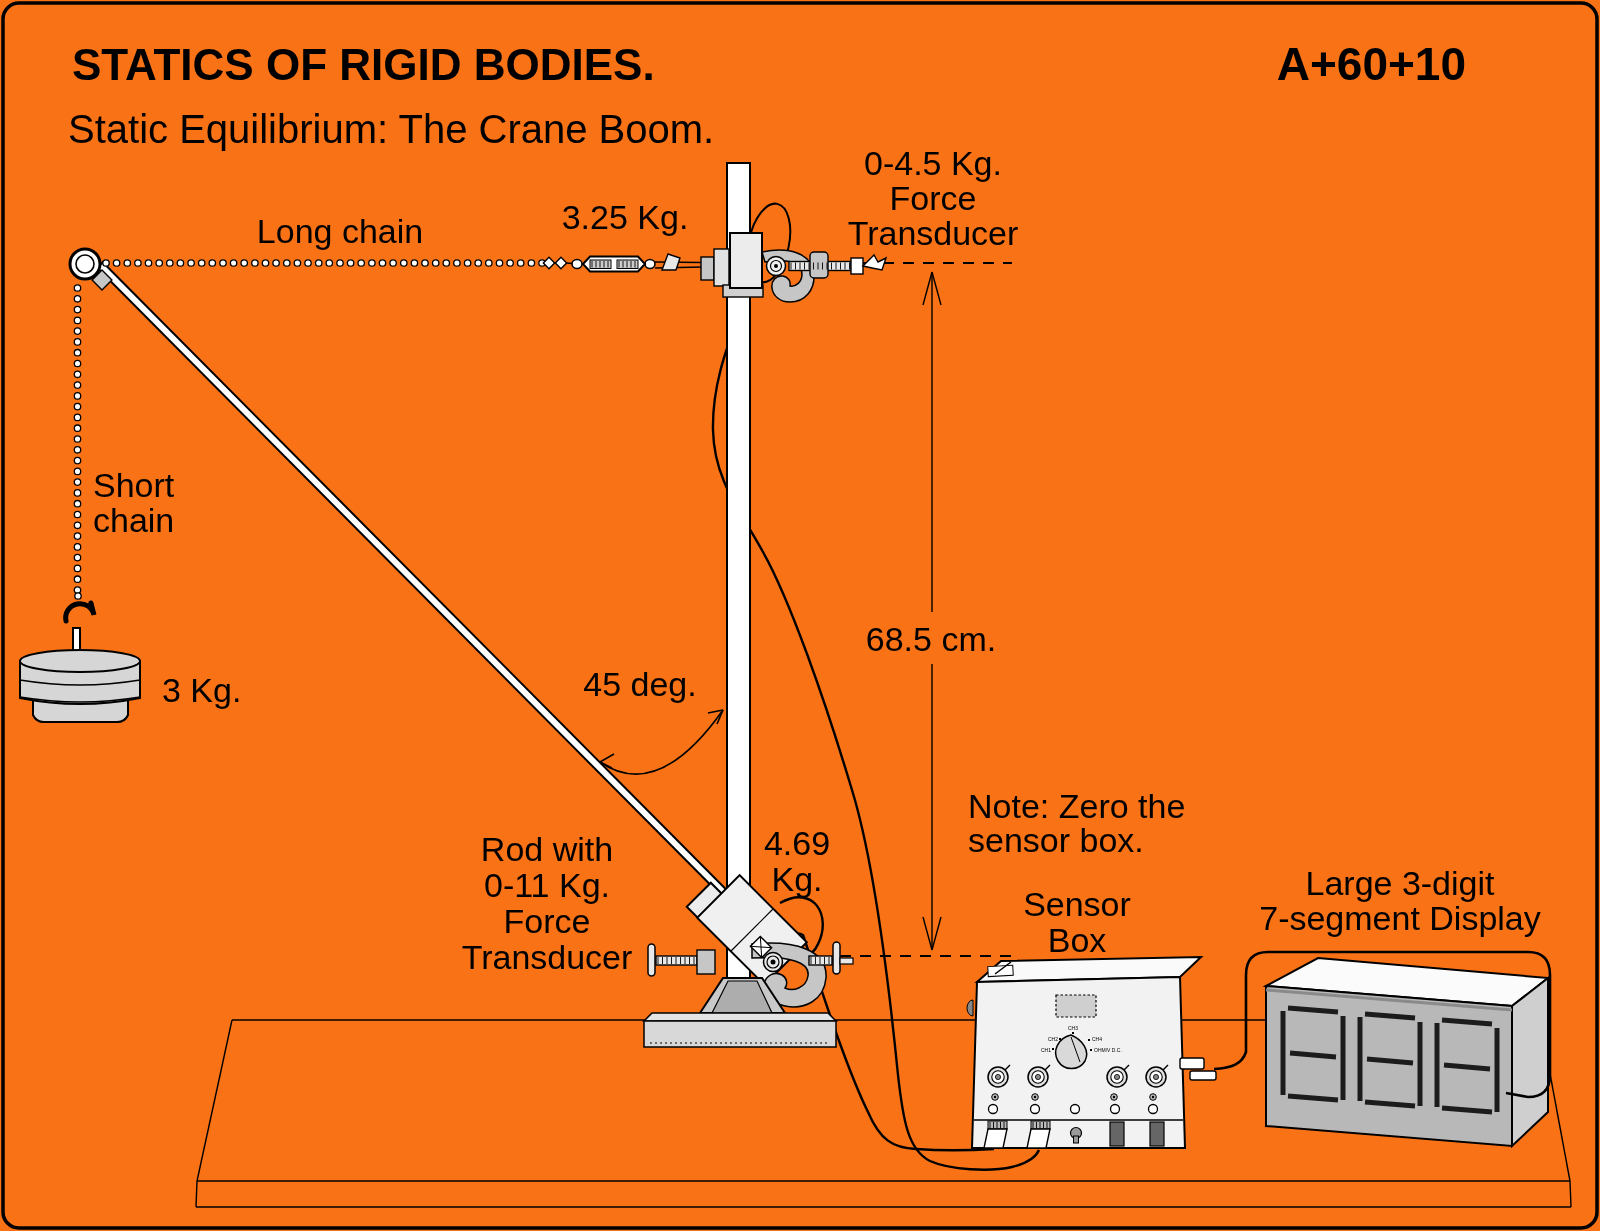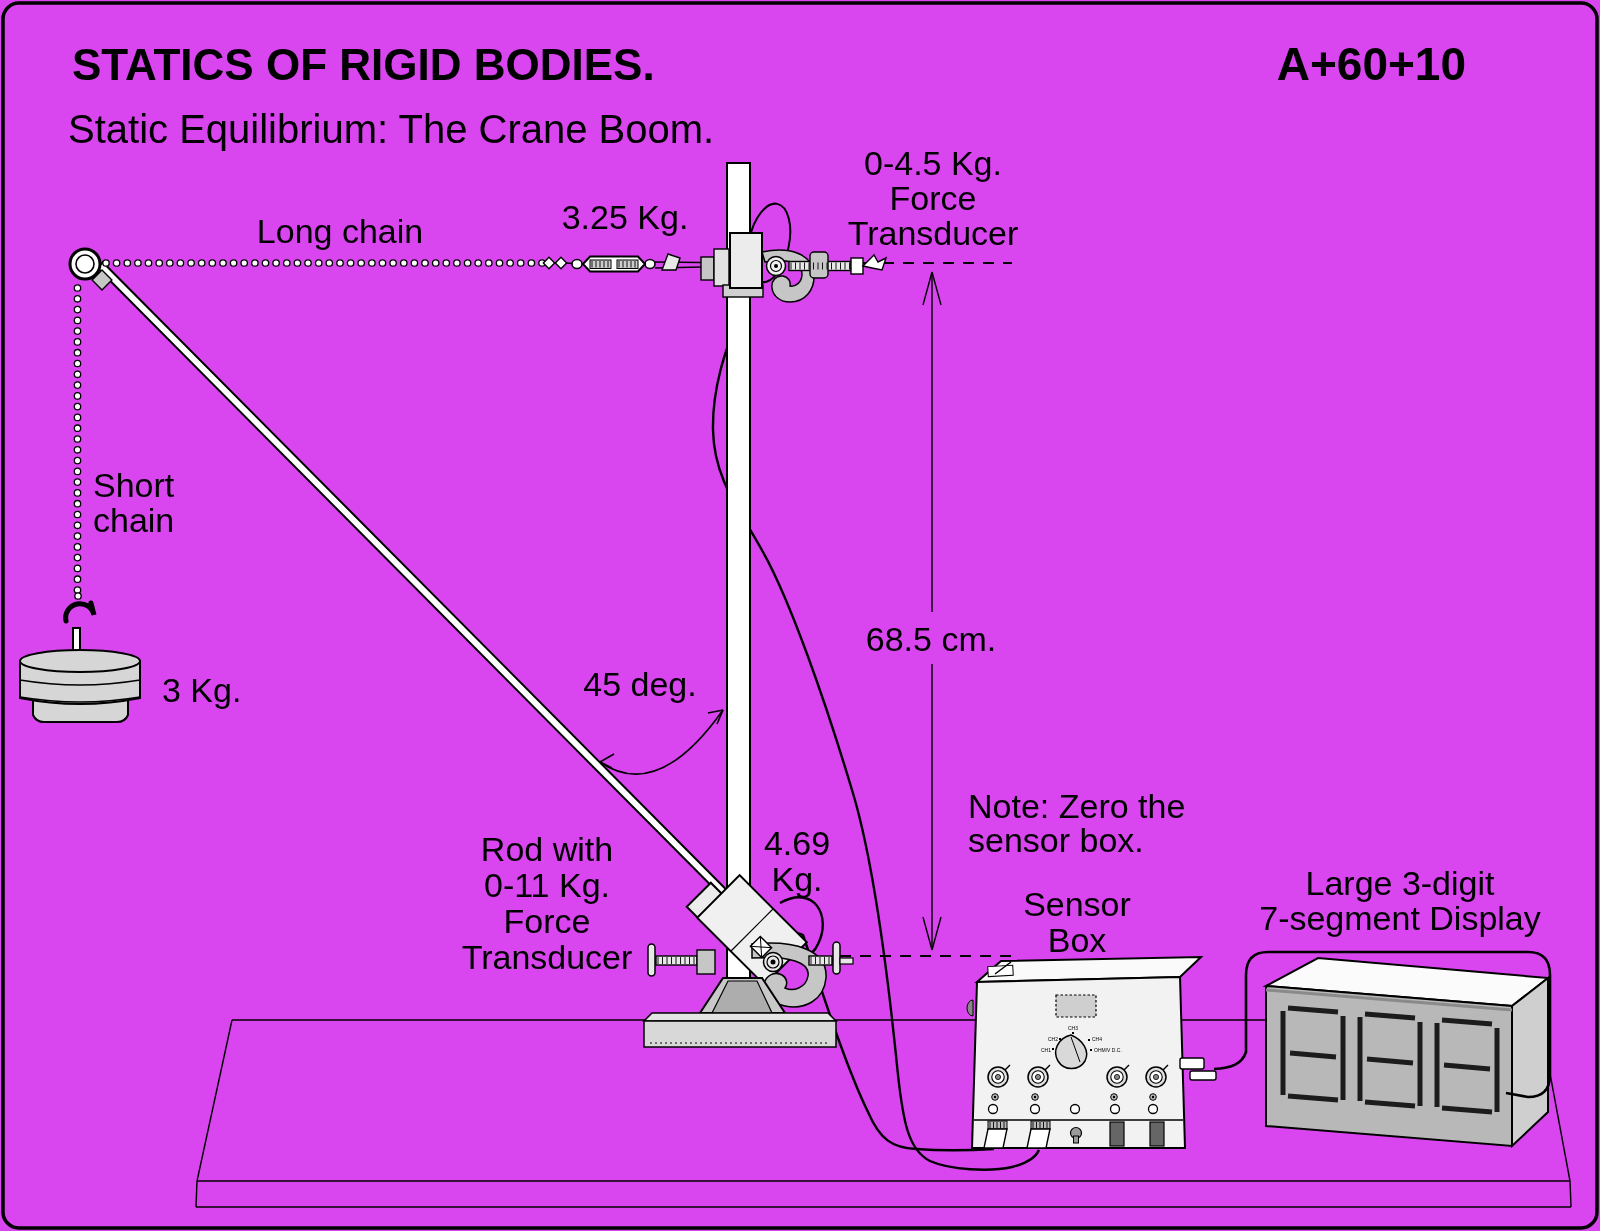--- a/index.html
+++ b/index.html
@@ -1,16 +1,16 @@
 <!DOCTYPE html>
 <html><head>
 <meta charset="utf-8">
 <style>
   html,body{margin:0;padding:0;background:#ffffff;}
-  .page{position:relative;width:1600px;height:1231px;background:#d946ef;font-family:"Liberation Sans",sans-serif;}
+  .page{position:relative;width:1600px;height:1231px;background:#f97316;font-family:"Liberation Sans",sans-serif;}
   svg{display:block;}
   text{fill:#000;}
   .title{font-size:44px;font-weight:bold;}
   .code{font-size:46px;font-weight:bold;}
   .subtitle{font-size:40px;}
   .lbl{font-size:34px;}
   .tiny{font-size:5px;}
   .mid{text-anchor:middle;}
   .end{text-anchor:end;}
 </style>

